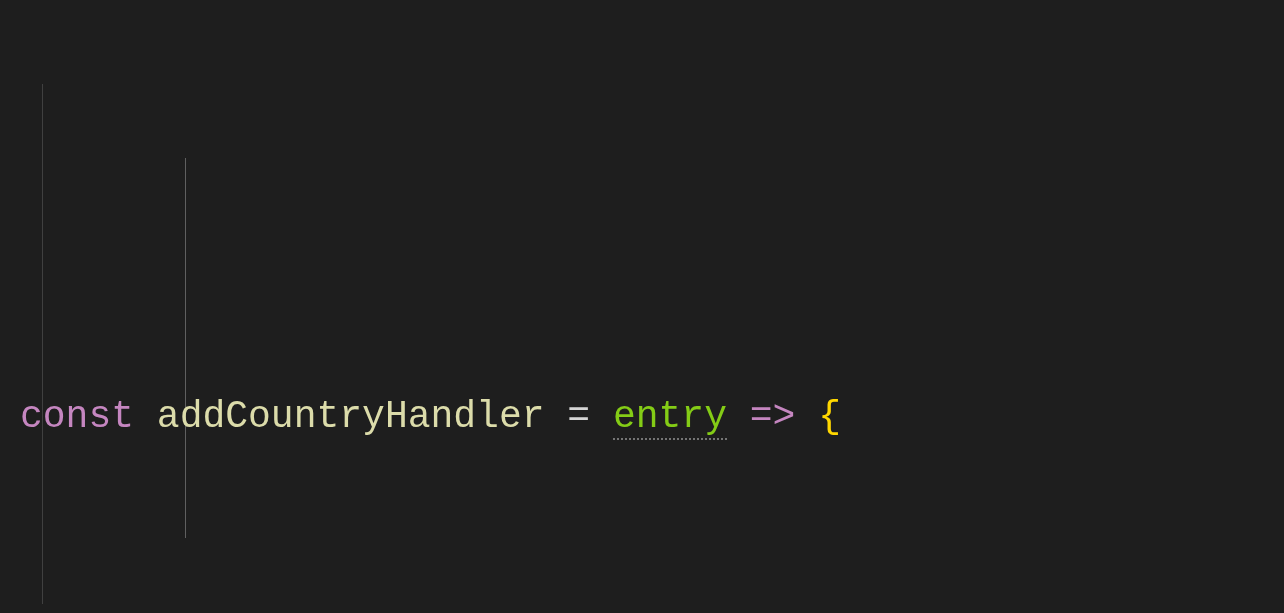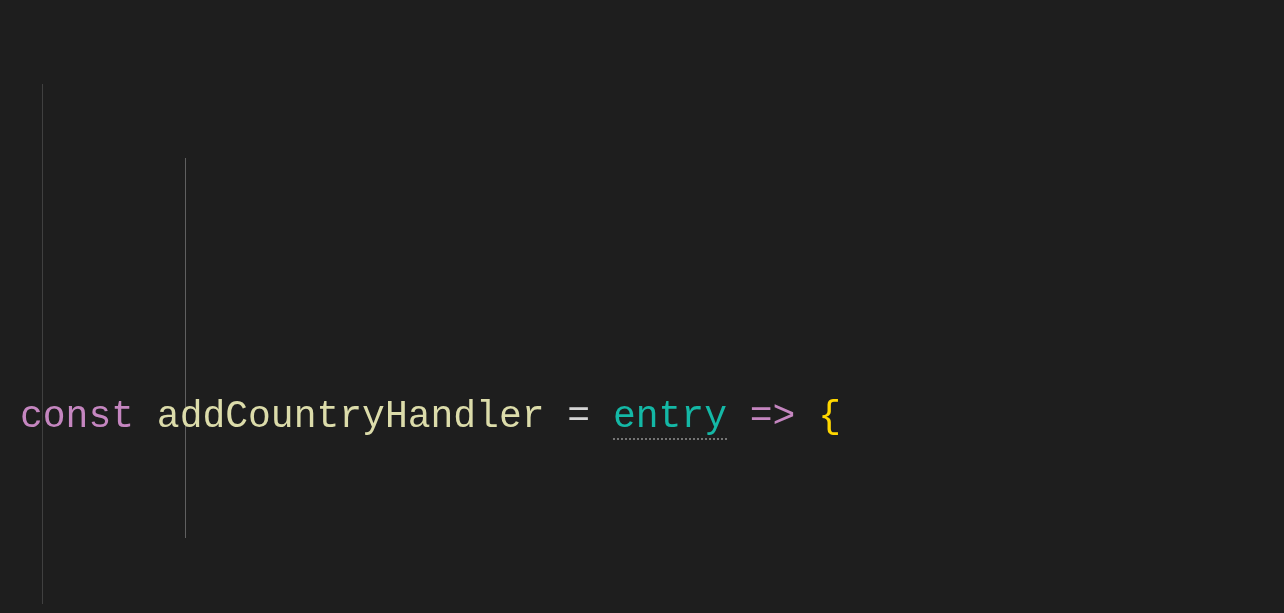--- a/index.html
+++ b/index.html
@@ -30,21 +30,21 @@
       color: #c586c0;
       text-align: center;
     }
     .function-name {
       color: #dcdcaa;
     }
     .operator {
       color: #d4d4d4;
     }
     .parameter {
-      color: #14b8a6;
+      color: #84cc16;
     }
     .brace {
       color: #ffd700;
     }
     .param-hint {
       border-bottom: 2px dotted #757575;
     }
     .indent-line-1 {
       position: absolute;
       left: 22px;

